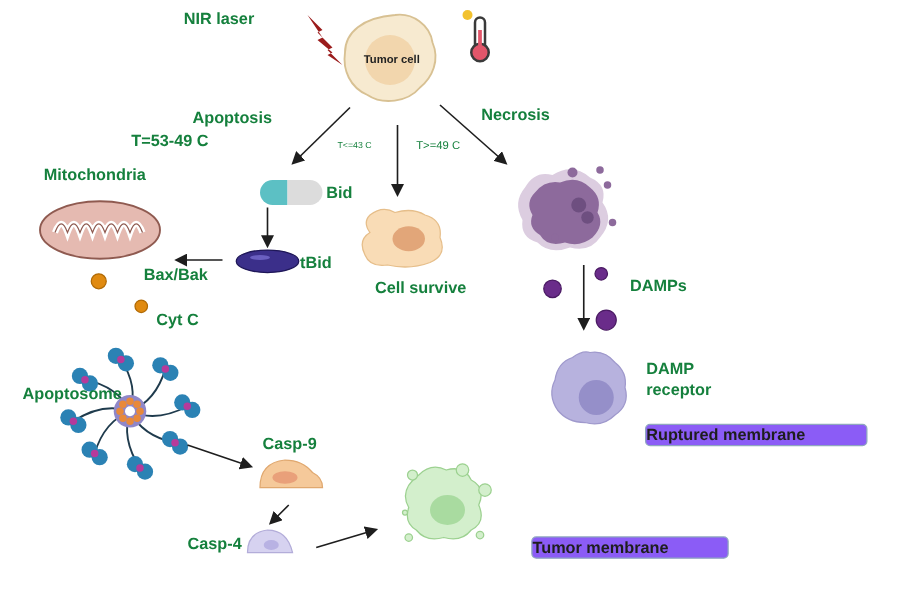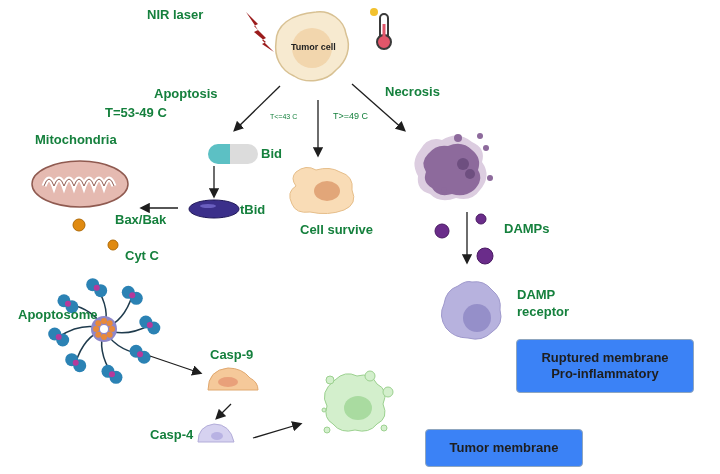--- a/index.html
+++ b/index.html
@@ -3,22 +3,22 @@
 <meta charset="utf-8">
 <style>
   html, body { margin:0; padding:0; background:#ffffff; }
   body { width:720px; height:474px; position:relative; overflow:hidden;
          font-family:"Liberation Sans", "DejaVu Sans", sans-serif; color:#1a1a1a; }
   svg#diagram { position:absolute; left:0; top:0; }
   .lbl { position:absolute; font-weight:bold; font-size:13px; white-space:nowrap; color:#15803d; }
   .lbl.small { font-size:7px; font-weight:normal; }
   .lbl.tiny { font-size:9px; font-weight:normal; }
   .lbl.cell { font-size:9px; font-weight:bold; color:#222; }
-  .box { position:absolute; border:1px solid #8fa6bf; background:#3b82f6; border-radius:4px;
-         font-weight:bold; font-size:13px; text-align:center; line-height:16px; padding:10px 0; color:#1e1e1e; }
+  .box { position:absolute; border:1px solid #8fa6bf; background:#8b5cf6; border-radius:4px;
+         font-weight:bold; font-size:13px; text-align:left; line-height:16px; padding:0 0; color:#1e1e1e; }
   .box span { display:block; }
 </style>
 </head>
 <body>
 
 <svg id="diagram" width="720" height="474" viewBox="0 0 720 474">
   <defs>
     <marker id="ah" markerWidth="8" markerHeight="8" refX="6" refY="4" orient="auto">
       <path d="M0,0 L8,4 L0,8 z" fill="#1e1e1e"></path>
     </marker>
@@ -183,17 +183,16 @@
 <div class="lbl" style="left:300px;top:222px;">Cell survive</div>
 <div class="lbl" style="left:504px;top:221px;">DAMPs</div>
 <div class="lbl" style="left:517px;top:287px;">DAMP</div>
 <div class="lbl" style="left:517px;top:304px;">receptor</div>
 <div class="lbl" style="left:18px;top:260px;margin-top:47px;">Apoptosome</div>
 <div class="lbl" style="left:210px;top:347px;">Casp-9</div>
 <div class="lbl" style="left:150px;top:427px;">Casp-4</div>
 
 <div class="box" style="left:516px;top:339px;width:176px;">
   <span>Ruptured membrane</span>
-  <span>Pro-inflammatory</span>
 </div>
 <div class="box" style="left:425px;top:429px;width:156px;">
   <span>Tumor membrane</span>
 </div>
 
 </body></html>

